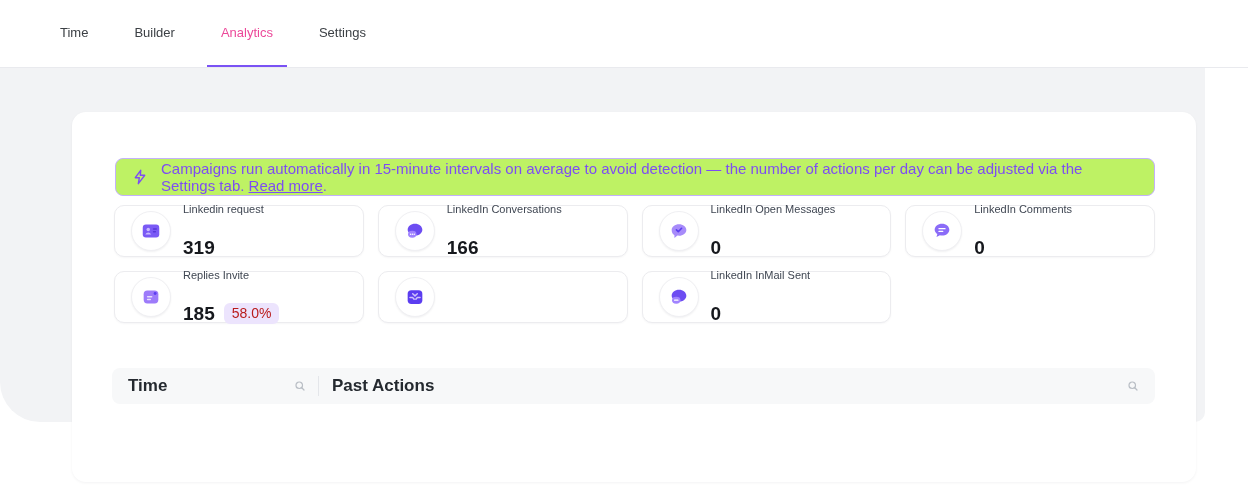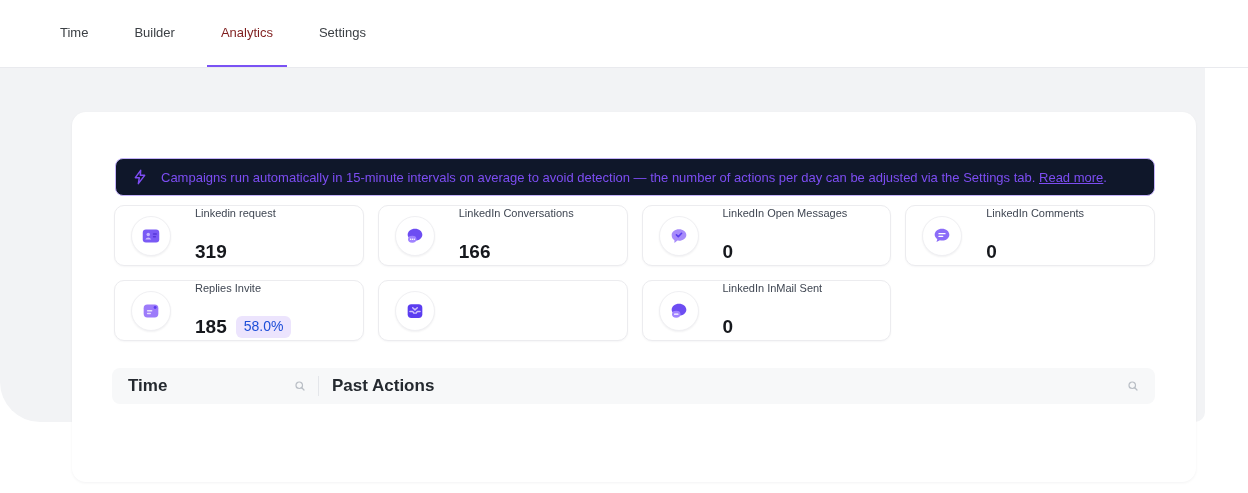--- a/index.html
+++ b/index.html
@@ -5,52 +5,52 @@
   * { margin:0; padding:0; box-sizing:border-box; }
   html,body { width:1248px; height:493px; background:#ffffff; overflow:hidden;
               font-family:"Liberation Sans", sans-serif; -webkit-font-smoothing:antialiased; }
 
   
   .tabbar { position:absolute; left:0; top:0; width:1248px; height:68px; background:#fff;
             border-bottom:1px solid #e9eaee; display:flex; align-items:stretch;
             padding-left:46px; gap:18px; }
   .tab { display:flex; align-items:center; height:100%; padding:0 14px; font-size:13px;
          color:#3c4045; cursor:pointer; border-bottom:2px solid transparent; }
-  .tab.active { color:#7f1d1d; border-bottom-color:#7a52f4; font-weight:500; }
+  .tab.active { color:#ec4899; border-bottom-color:#7a52f4; font-weight:500; }
 
   
   .page-bg { position:absolute; left:0; top:68px; width:1205px; height:354px; background:#f2f3f5;
              border-bottom-left-radius:40px; border-bottom-right-radius:10px; }
 
   
   .main-card { position:absolute; left:72px; top:112px; width:1124px; height:370px;
                background:#fff; border-radius:14px; box-shadow:0 1px 3px rgba(20,24,40,.05); }
 
   
   .banner { position:absolute; left:43px; top:46px; width:1040px; height:38px;
-            border:1px solid #c3b2fa; background:#0f172a; border-radius:8px;
+            border:1px solid #c3b2fa; background:#bef264; border-radius:8px;
             display:flex; align-items:center; padding:0 16px; gap:13px;
-            color:#7d4df3; font-size:13px; }
+            color:#7d4df3; font-size:15px; }
   .banner a { color:#7d4df3; text-decoration:underline; cursor:pointer; }
   .zap { flex:0 0 auto; display:flex; }
 
   
   .stats { position:absolute; left:42px; top:93px; width:1041px;
            display:grid; grid-template-columns:repeat(4,1fr); gap:14px; }
-  .stat-card { height:61px; background:#fff; border:1px solid #ececef; border-radius:10px;
+  .stat-card { height:52px; background:#fff; border:1px solid #ececef; border-radius:10px;
                box-shadow:0 1px 2px rgba(16,24,40,.04); display:flex; align-items:center;
-               gap:24px; padding:12px 16px; }
+               gap:12px; padding:12px 16px; }
   .icon-circle { width:40px; height:40px; border-radius:50%; background:#fff; flex:0 0 auto;
                  border:1px solid #f0f0f3; box-shadow:0 1px 2px rgba(16,24,40,.06);
                  display:flex; align-items:center; justify-content:center; }
   .stat-info { display:flex; flex-direction:column; line-height:1.25; }
   .stat-label { font-size:11px; color:#3f4652; }
   .stat-value-row { display:flex; align-items:center; gap:9px; margin-top:19px; }
   .stat-value { font-size:19px; font-weight:700; color:#16181d; }
-  .stat-badge { background:#ece4fd; color:#1d4ed8; font-size:14px; font-weight:500;
+  .stat-badge { background:#ece4fd; color:#b91c1c; font-size:14px; font-weight:500;
                 padding:2px 8px; border-radius:6px; }
 
   
   .table-head { position:absolute; left:40px; top:256px; width:1043px; height:36px;
                 background:#f7f8f9; border-radius:8px; display:flex; align-items:center; }
   .th-col { display:flex; align-items:center; justify-content:space-between; height:100%; }
   .th-time { width:206px; padding:0 12px 0 16px; }
   .th-actions { flex:1; padding:0 16px 0 13px; }
   .th-label { font-size:17px; font-weight:700; color:#24292f; }
   .th-divider { width:1px; height:20px; background:#e4e6ea; }

